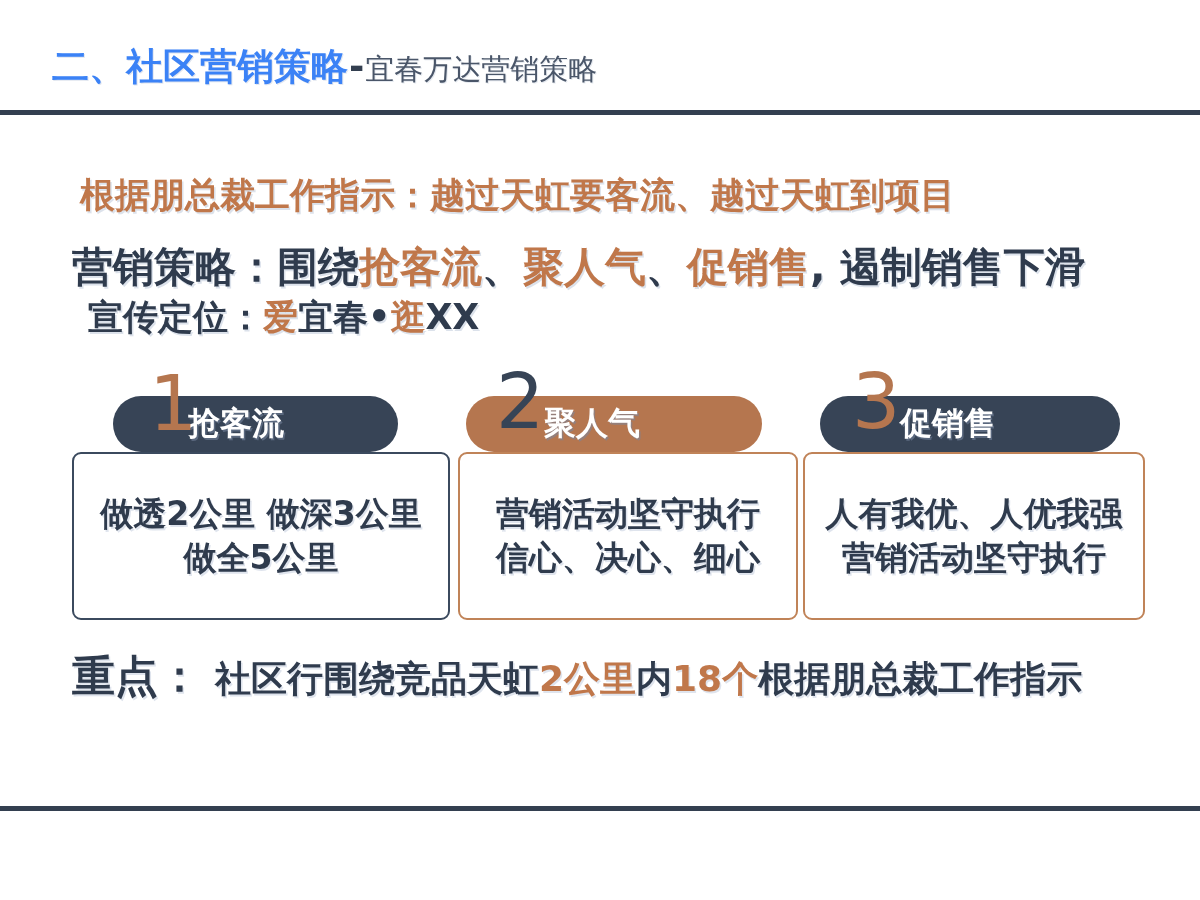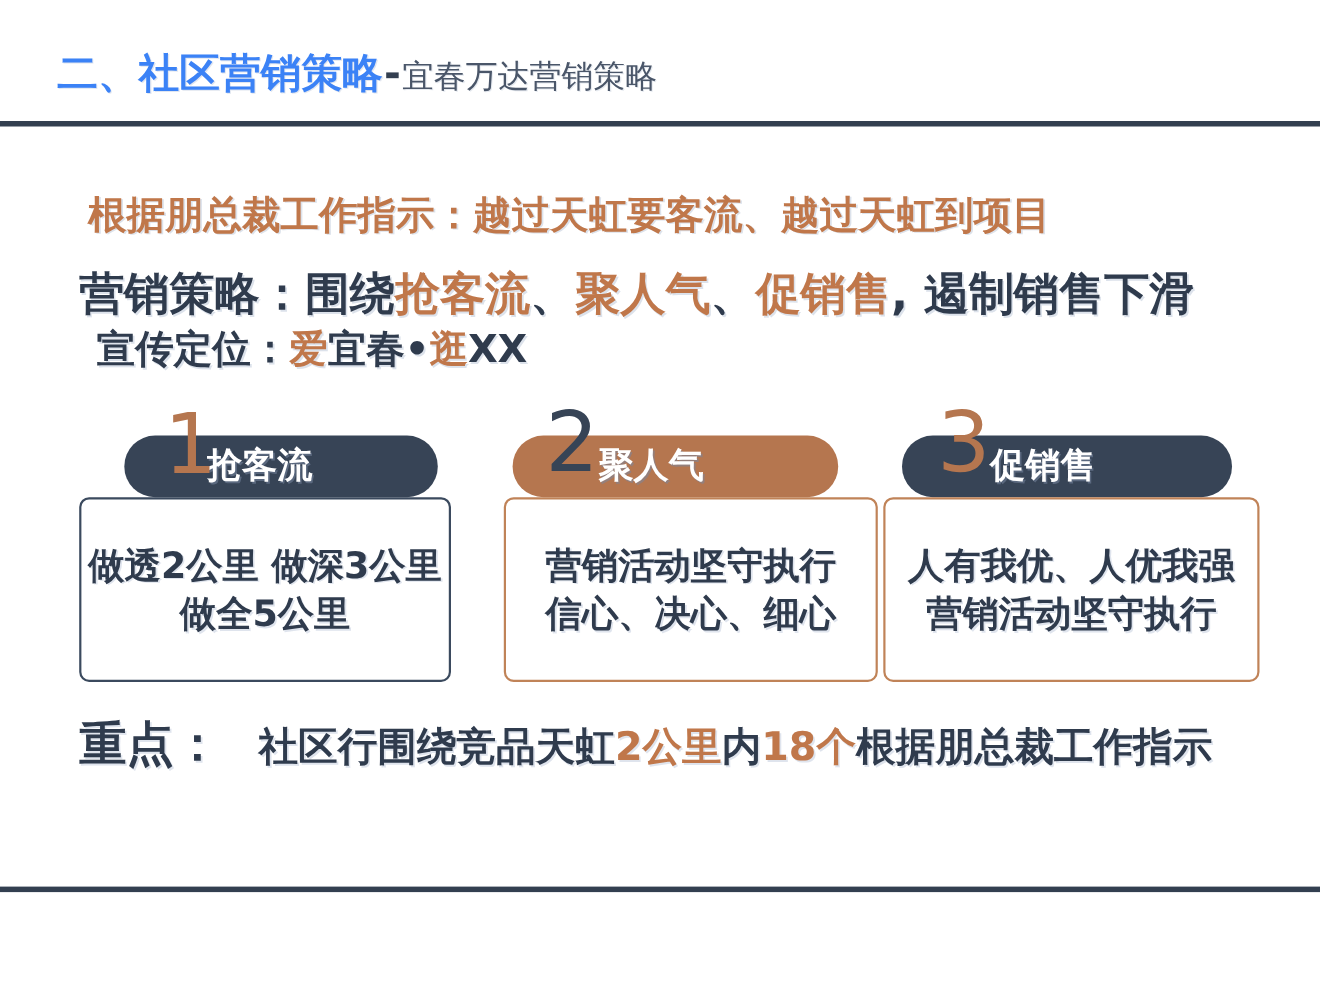--- a/index.html
+++ b/index.html
@@ -146,21 +146,21 @@
     box-sizing: border-box;
     display: flex;
     flex-direction: column;
     align-items: center;
     justify-content: center;
     text-align: center;
   }
   .box-navy { border: 2px solid #3b4a5e; }
   .box-copper { border: 2px solid #c08358; }
 
-  #box-1 { left: 72px; width: 338px; }
+  #box-1 { left: 72px; width: 378px; }
   #box-2 { left: 458px; width: 340px; }
   #box-3 { left: 803px; width: 342px; }
 
   .box-line {
     font-size: 33px;
     font-weight: bold;
     color: #2f3b4d;
     line-height: 1.32;
     white-space: nowrap;
     text-shadow: 1.5px 1.5px 0 rgba(196,206,222,0.55);
@@ -168,21 +168,20 @@
 
   
   .keypoint {
     position: absolute;
     left: 72px;
     top: 648px;
     white-space: nowrap;
     display: flex;
     align-items: baseline;
     text-shadow: 1.5px 1.5px 0 rgba(196,206,222,0.55);
-    gap: 20px;
   }
   .kp-label {
     font-size: 43px;
     font-weight: bold;
     color: #2f3b4d;
     margin-right: 14px;
   }
   .kp-body {
     font-size: 36px;
     font-weight: bold;

